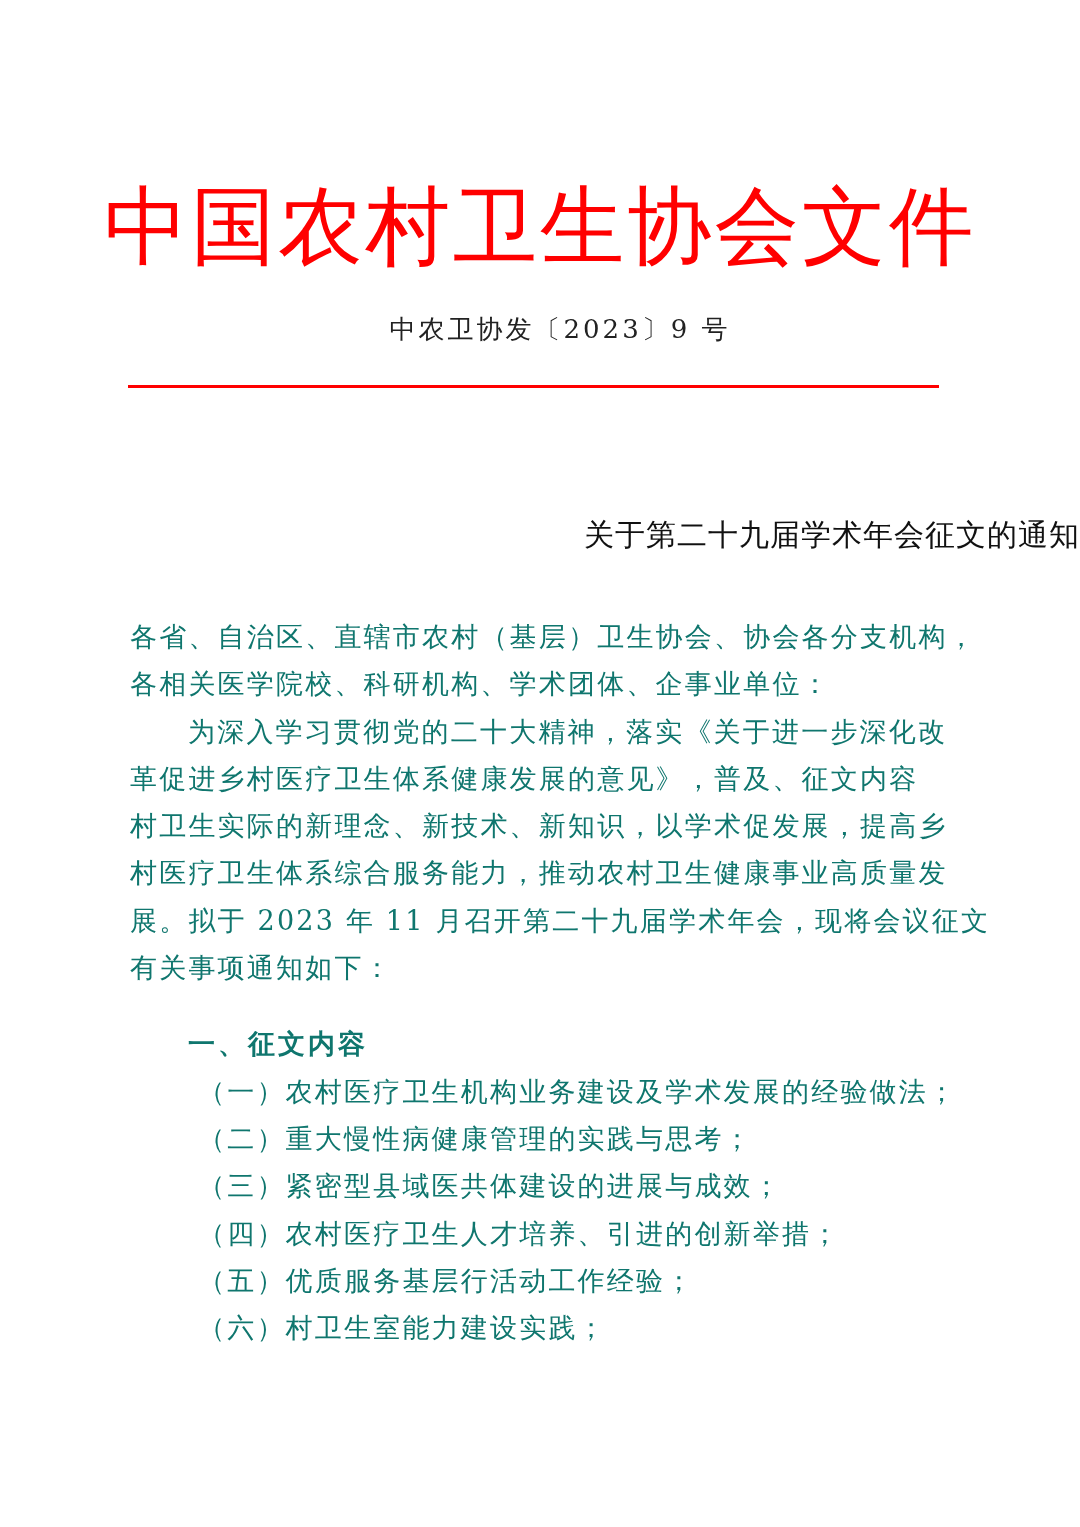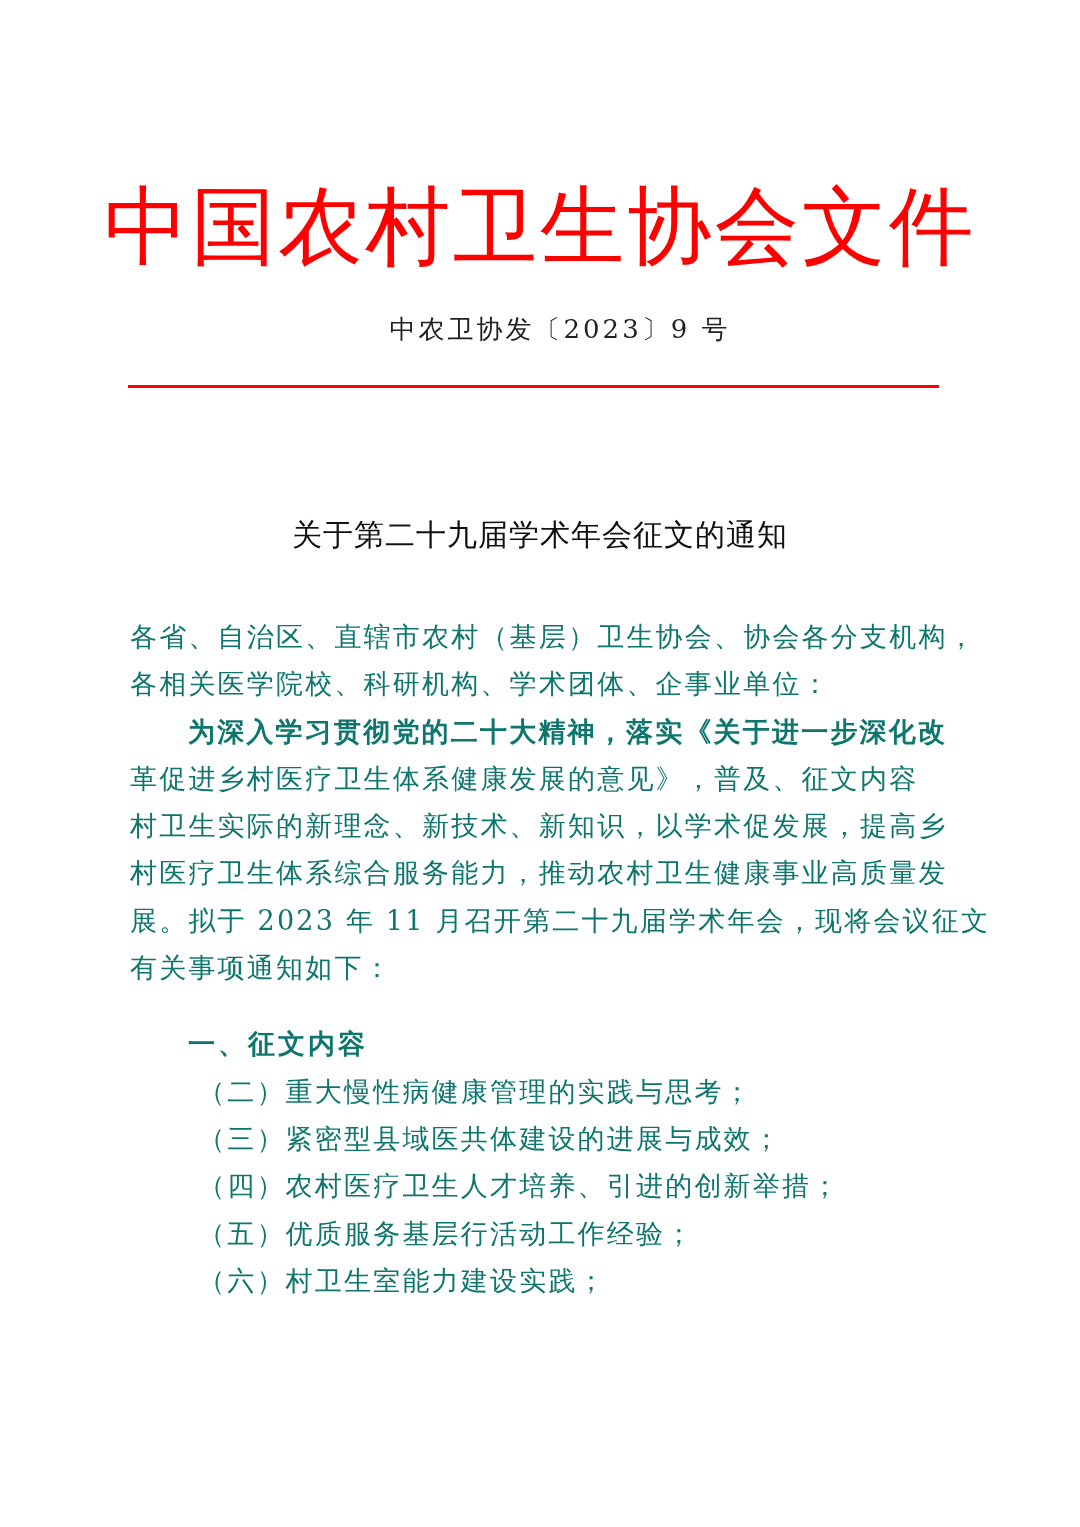--- a/index.html
+++ b/index.html
@@ -47,42 +47,42 @@
       top: 385px;
       width: 811px;
       height: 3px;
       background: #ff0000;
     }
     .doc-title {
       position: absolute;
       left: 0;
       width: 1080px;
       top: 513px;
-      text-align: center;
+      text-align: right;
       font-size: 30px;
       line-height: 44px;
       letter-spacing: 1px;
       color: #111;
     }
     .body-text {
       position: absolute;
       left: 130px;
       top: 613px;
       width: 812px;
       font-size: 27px;
       line-height: 47.3px;
       letter-spacing: 2.2px;
       color: #0f766e;
     }
     .line {
       display: block;
       white-space: nowrap;
       height: 47.3px;
     }
-    .indent { padding-left: 58px; font-weight: bold; }
+    .indent { padding-left: 58px; }
     .heading {
       font-weight: bold;
       padding-left: 58px;
       letter-spacing: 3px;
       margin-top: 29px;
     }
     .item {
       padding-left: 68px;
     }
   </style>
@@ -100,18 +100,19 @@
   <span class="line">各相关医学院校、科研机构、学术团体、企事业单位：</span>
 
   <span class="line indent">为深入学习贯彻党的二十大精神，落实《关于进一步深化改</span>
   <span class="line">革促进乡村医疗卫生体系健康发展的意见》，普及、征文内容</span>
   <span class="line">村卫生实际的新理念、新技术、新知识，以学术促发展，提高乡</span>
   <span class="line">村医疗卫生体系综合服务能力，推动农村卫生健康事业高质量发</span>
   <span class="line">展。拟于 2023 年 11 月召开第二十九届学术年会，现将会议征文</span>
   <span class="line">有关事项通知如下：</span>
 
   <span class="line heading">一、征文内容</span>
+  <span class="line item">（一）农村医疗卫生机构业务建设及学术发展的经验做法；</span>
   <span class="line item">（二）重大慢性病健康管理的实践与思考；</span>
   <span class="line item">（三）紧密型县域医共体建设的进展与成效；</span>
   <span class="line item">（四）农村医疗卫生人才培养、引进的创新举措；</span>
   <span class="line item">（五）优质服务基层行活动工作经验；</span>
   <span class="line item">（六）村卫生室能力建设实践；</span>
 </div>
 
 </body></html>

